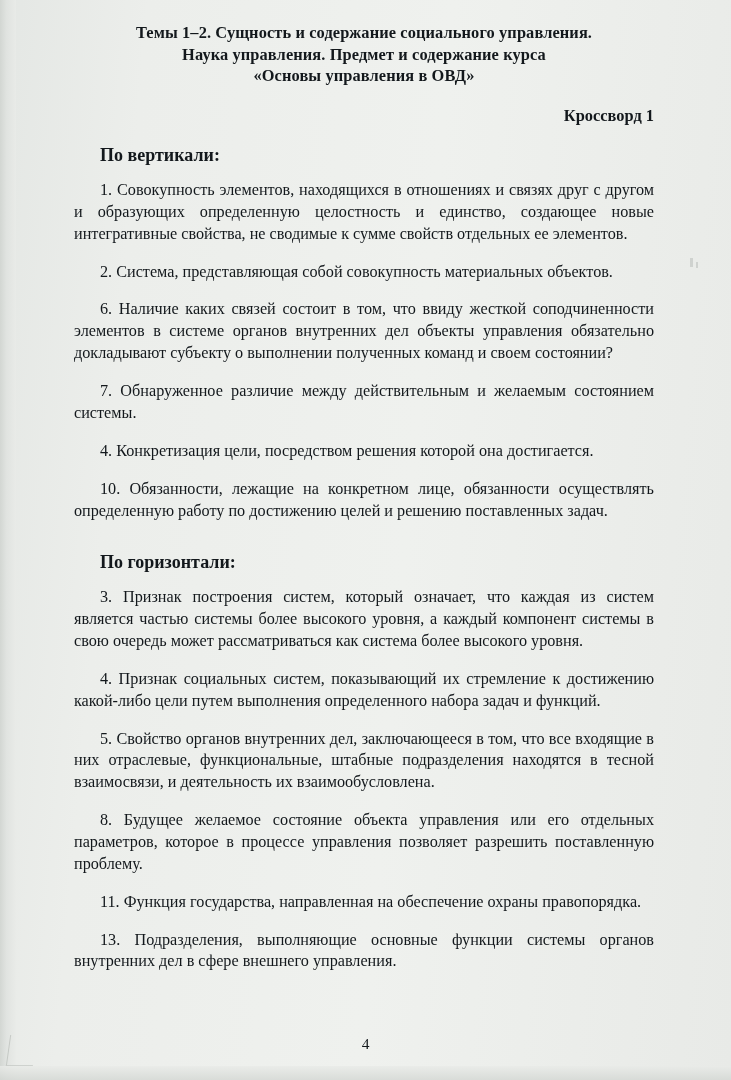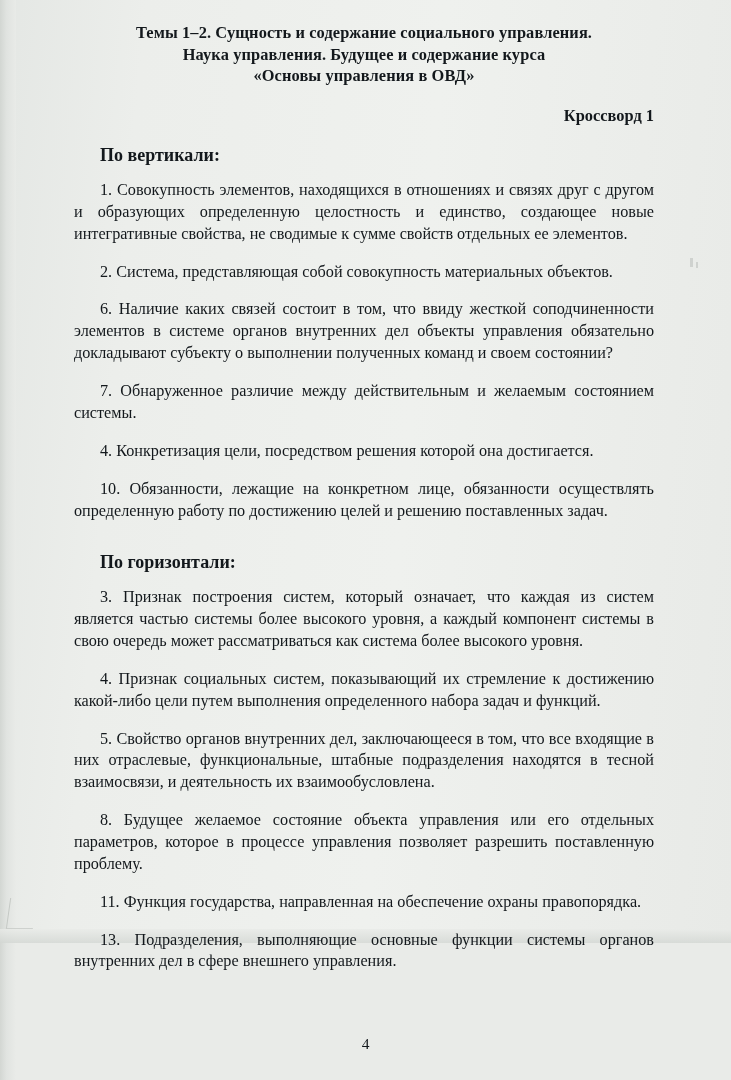--- a/index.html
+++ b/index.html
@@ -13,21 +13,21 @@
     font-family: "Liberation Serif", serif;
     color: #13181c;
     overflow: hidden;
     position: relative;
   }
   .page {
     position: absolute;
     left: 0;
     top: 0;
     width: 731px;
-    height: 943px;
+    height: 1080px;
     background: linear-gradient(95deg, #e4e7e4 0%, #eceeeb 18%, #eff1ee 55%, #e8eae7 100%);
   }
   .page-inner {
     position: absolute;
     left: 74px;
     top: 22px;
     width: 580px;
   }
   .title {
     text-align: center;
@@ -118,21 +118,21 @@
   <div class="edge-left"></div>
   <div class="edge-bottom"></div>
   <div class="corner-mark"></div>
   <div class="speck" style="left:690px; top:258px; width:3px; height:9px;"></div>
   <div class="speck" style="left:696px; top:262px; width:2px; height:6px;"></div>
 
   <div class="page-inner">
 
     <div class="title">
       <span class="title-line">Темы 1–2. Сущность и содержание социального управления.</span>
-      <span class="title-line">Наука управления. Будущее и содержание курса</span>
+      <span class="title-line">Наука управления. Предмет и содержание курса</span>
       <span class="title-line">«Основы управления в ОВД»</span>
     </div>
 
     <div class="heading">Кроссворд 1</div>
 
     <div class="subheading">По вертикали:</div>
 
     <p class="para first">1. Совокупность элементов, находящихся в отношениях и связях друг с другом и образующих определенную целостность и единство, создающее новые интегративные свойства, не сводимые к сумме свойств отдельных ее элементов.</p>
     <p class="para">2. Система, представляющая собой совокупность материальных объектов.</p>
     <p class="para">6. Наличие каких связей состоит в том, что ввиду жесткой соподчиненности элементов в системе органов внутренних дел объекты управления обязательно докладывают субъекту о выполнении полученных команд и своем состоянии?</p>

